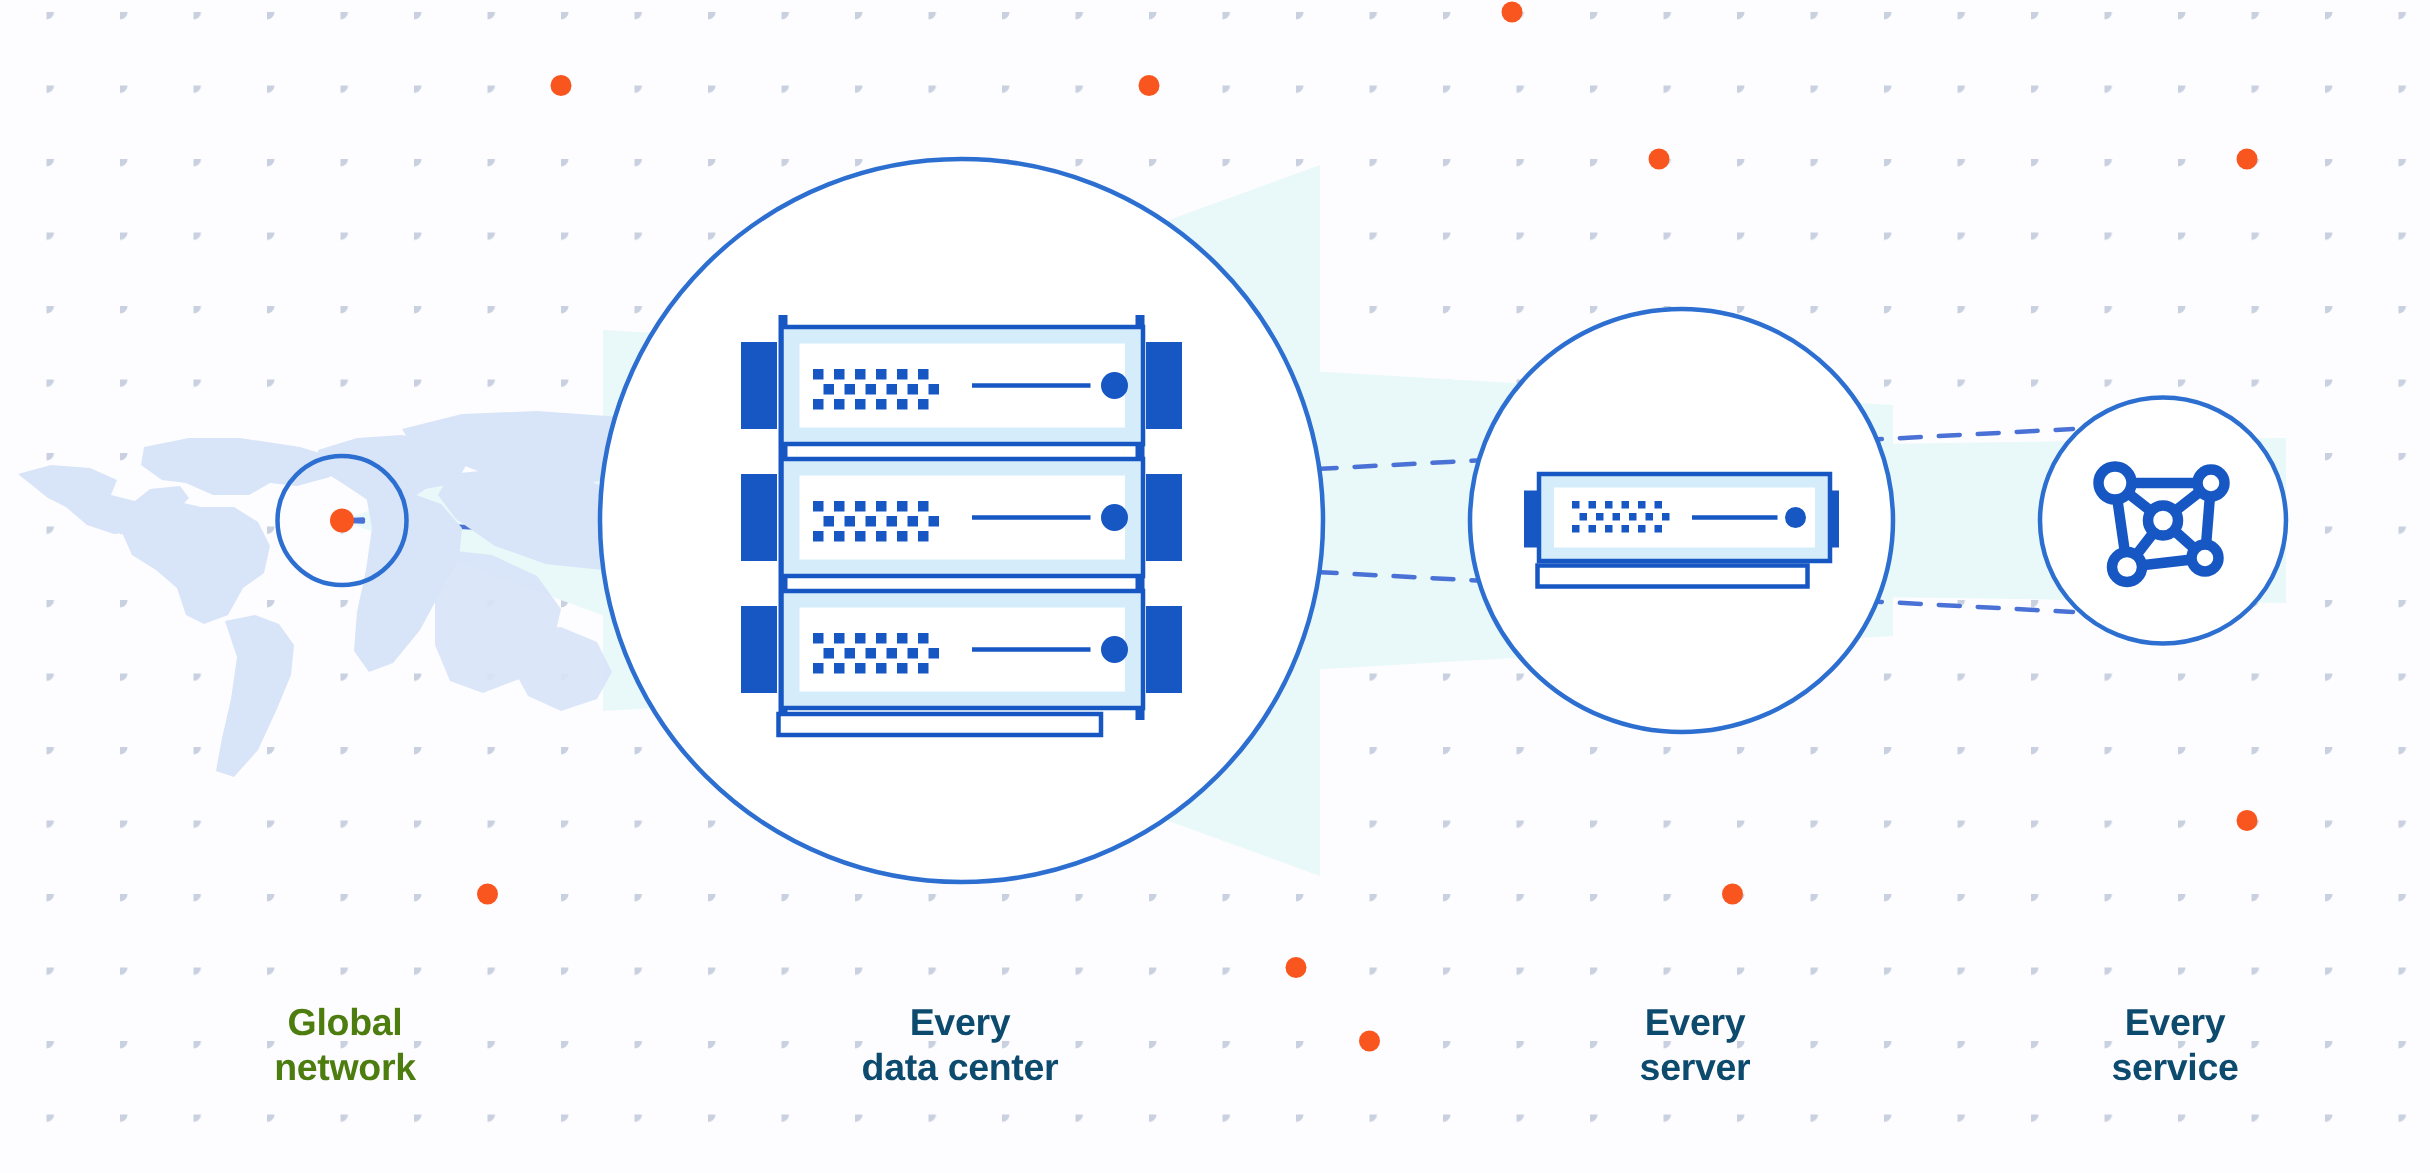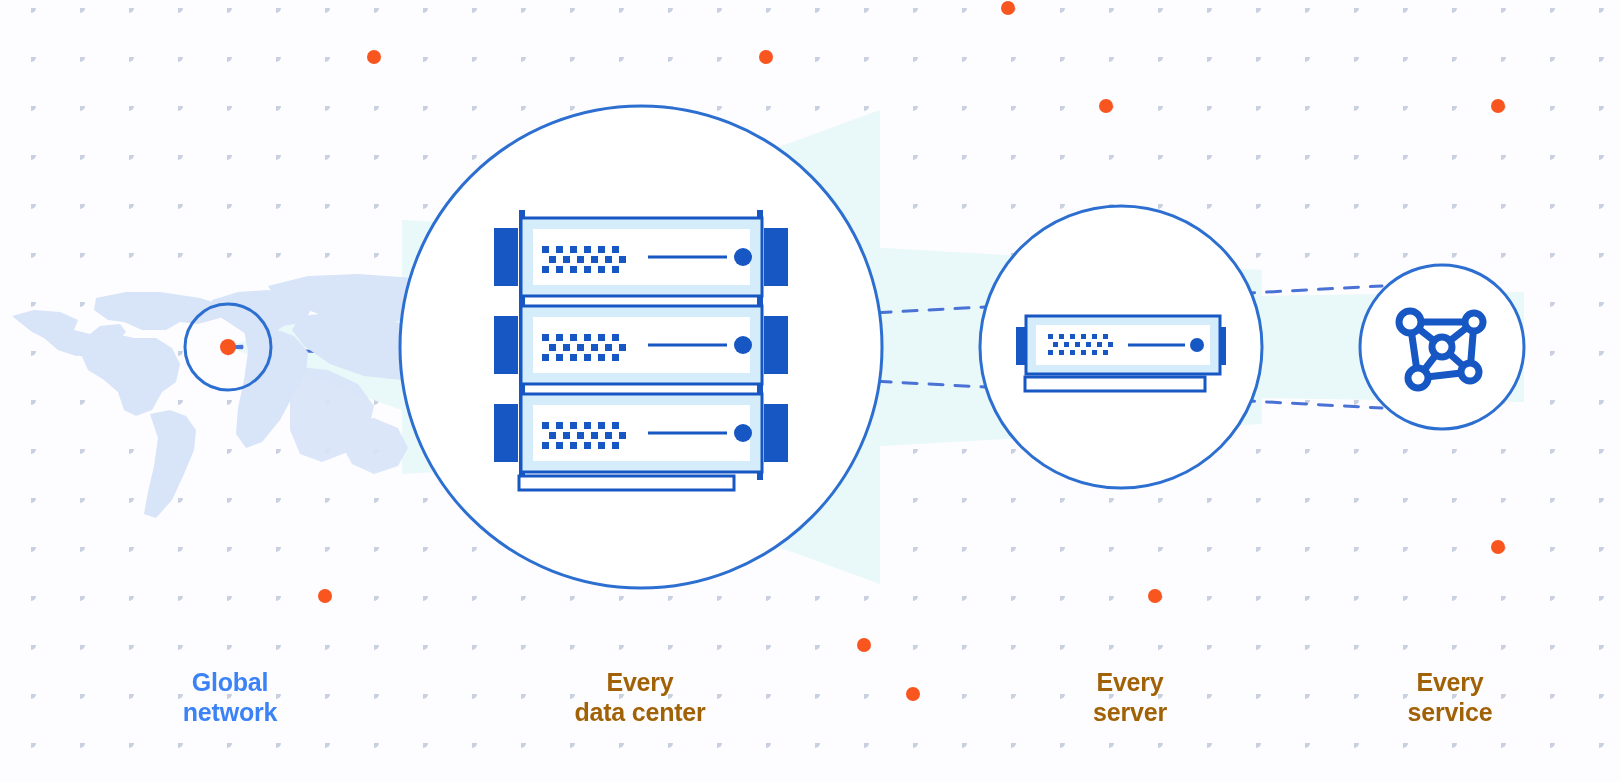--- a/index.html
+++ b/index.html
@@ -11,25 +11,25 @@
     position:relative;
   }
   #stage{position:absolute;inset:0;width:1620px;height:782px;}
   #stage svg{display:block;width:1620px;height:782px;}
   .lbl{
     position:absolute;
     text-align:center;
     font-size:25px;
     line-height:30px;
     font-weight:700;
-    color:#a16207;
+    color:#0c4a6e;
     white-space:pre-line;
     letter-spacing:-0.2px;
   }
-  .lbl.accent{color:#3b82f6;}
+  .lbl.accent{color:#4d7c0f;}
   #lbl-global{left:130px;top:667px;width:200px;}
   #lbl-dc{left:540px;top:667px;width:200px;}
   #lbl-server{left:1030px;top:667px;width:200px;}
   #lbl-service{left:1350px;top:667px;width:200px;}
 </style>
 </head>
 <body>
 
 <div id="stage">
 <svg viewBox="0 0 1620 782" xmlns="http://www.w3.org/2000/svg">

